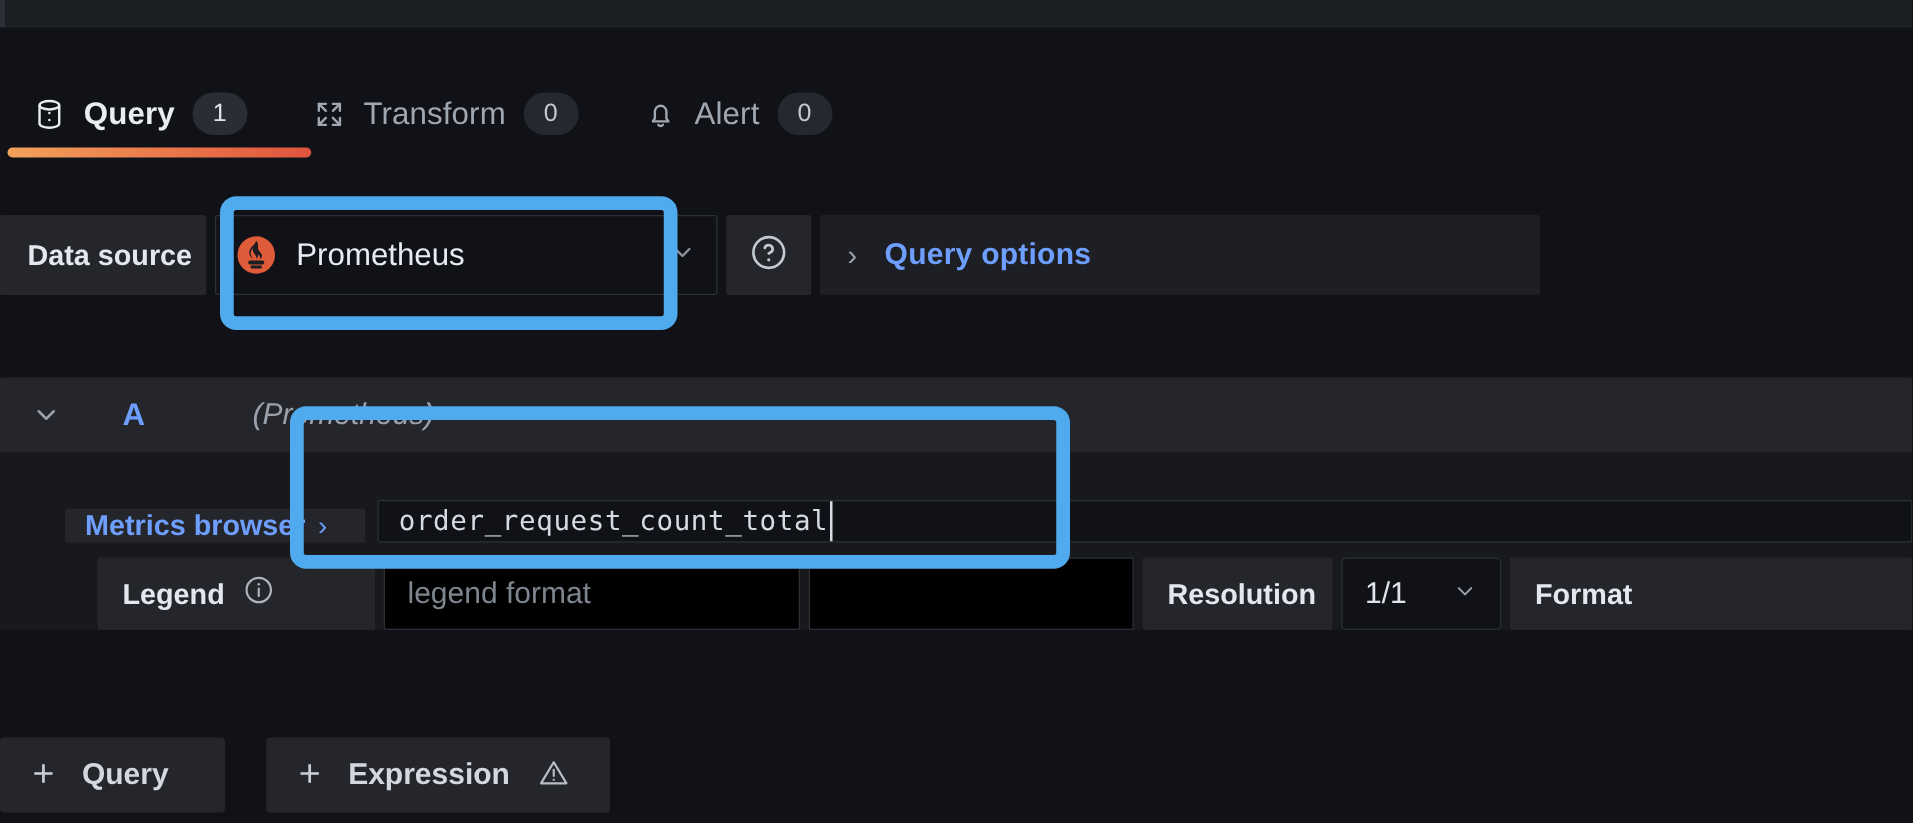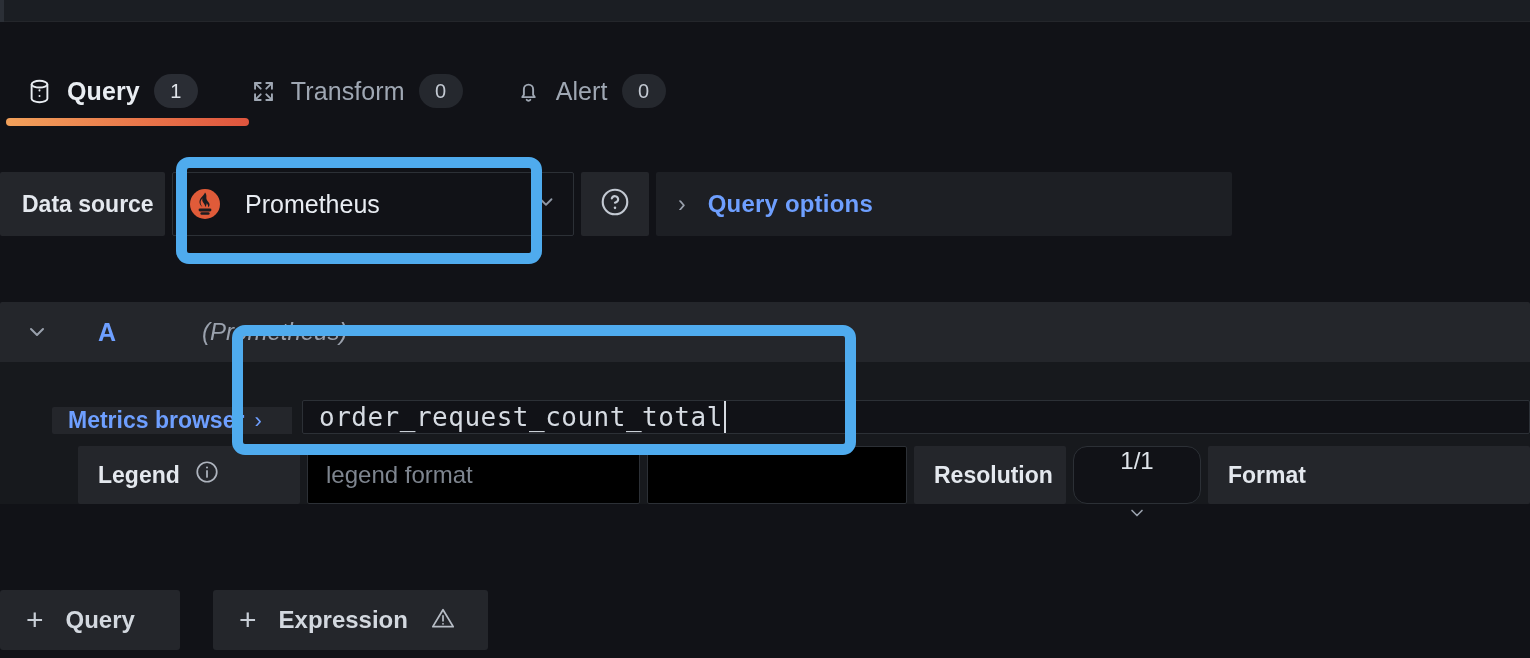--- a/index.html
+++ b/index.html
@@ -124,21 +124,20 @@
     padding: 0 16px;
     gap: 16px;
     position: relative;
     cursor: pointer;
   }
   .prom-logo { width: 32px; height: 32px; flex: none; }
   .ds-name {
     font-size: 25px;
     color: #e8ecf2;
     flex: 1;
-    margin-left: 8px;
   }
   .ds-caret { color: #8e96a3; }
   .help-btn {
     width: 68px;
     background: #24262b;
     border-radius: 2px;
     display: flex;
     align-items: center;
     justify-content: center;
     cursor: pointer;
@@ -227,21 +226,21 @@
     background: #111217;
     border: 1px solid #2c3036;
     border-radius: 2px;
     display: flex;
     align-items: center;
     padding-left: 16px;
     cursor: text;
   }
   .code-text {
     font-family: "DejaVu Sans Mono", monospace;
-    font-size: 26px;
+    font-size: 22px;
     color: #d6dbe2;
     letter-spacing: .5px;
   }
   .caret-bar {
     display: inline-block;
     width: 2px;
     height: 32px;
     background: #d6dbe2;
     margin-left: 1px;
     vertical-align: -6px;
@@ -276,28 +275,27 @@
     padding-left: 18px;
     cursor: text;
   }
   .opt-input .ph {
     font-size: 24px;
     color: #7e858f;
   }
   .select-box {
     background: #111217;
     border: 1px solid #2c3036;
-    border-radius: 14px;
+    border-radius: 4px;
     display: flex;
     align-items: center;
     justify-content: space-between;
     padding: 0 18px;
     gap: 28px;
     cursor: pointer;
-    flex-direction: column;
   }
   .select-val { font-size: 24px; color: #dfe4ea; }
   .info-icon { flex: none; }
 
   
   .footer {
     position: absolute;
     left: 0; top: 590px;
     display: flex;
     gap: 33px;

